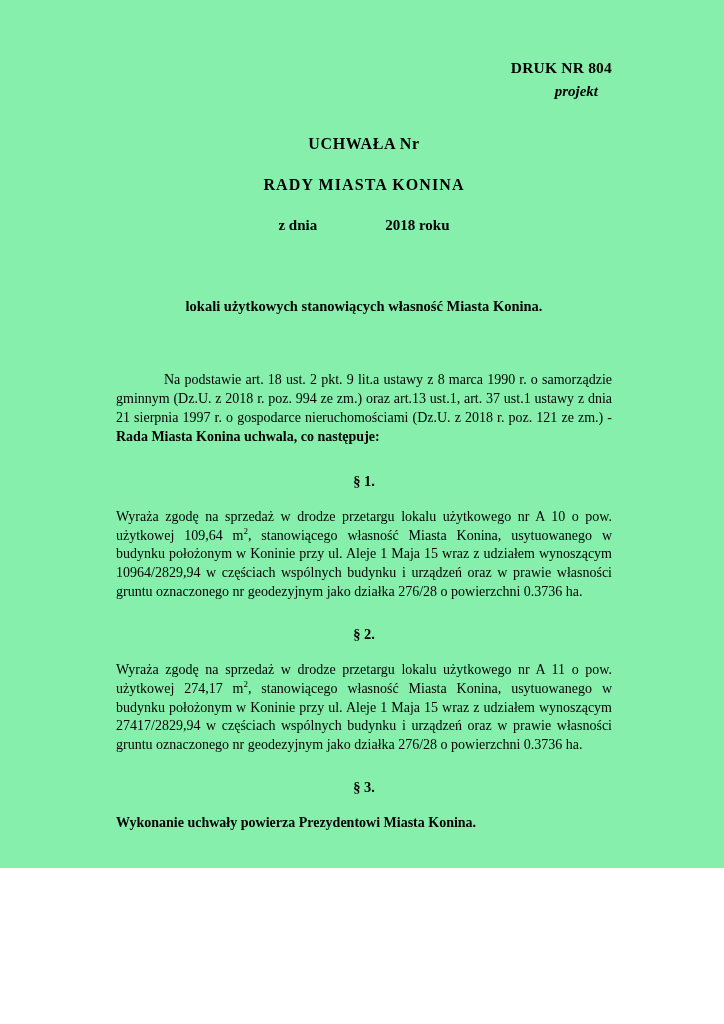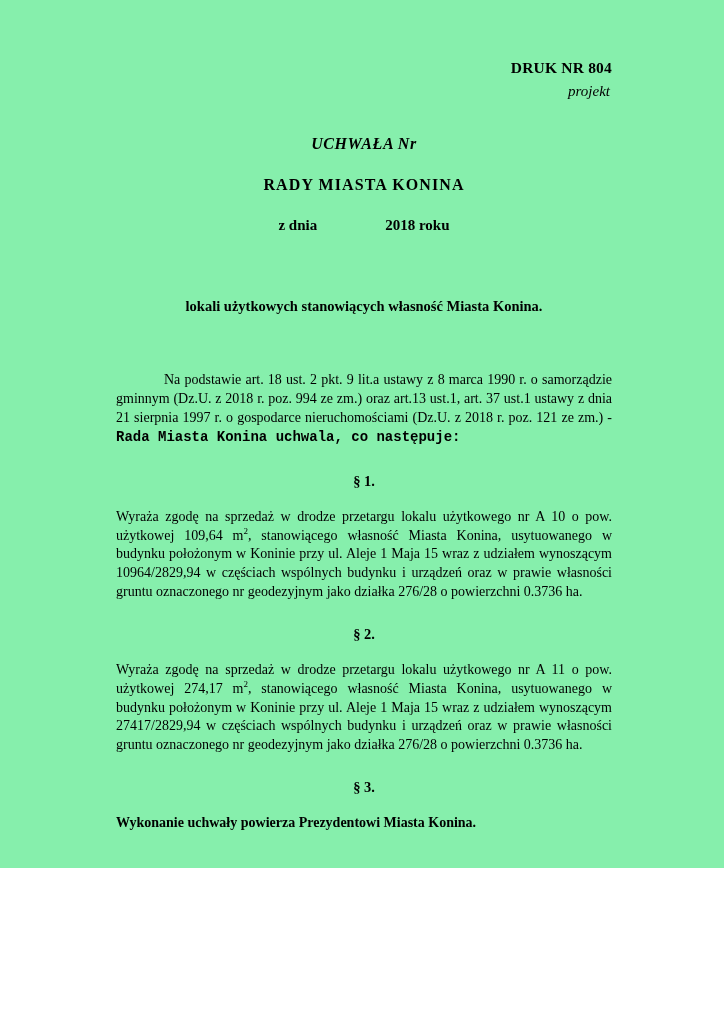--- a/index.html
+++ b/index.html
@@ -31,36 +31,35 @@
     text-align: right;
     line-height: 1.35;
   }
   .doc-number {
     font-weight: bold;
     font-size: 15.5px;
     letter-spacing: 0.2px;
   }
   .doc-draft {
     font-style: italic;
-    font-weight: normal;
+    font-weight: bold;
     font-size: 15px;
     margin-top: 2px;
-    margin-right: 2px;
+    margin-right: 14px;
   }
 
   
   .title-block {
     margin-top: 34px;
     text-align: center;
   }
   .title-line1 {
     font-weight: bold;
     font-size: 16px;
     letter-spacing: 0.6px;
-    font-style: italic;
   }
   .title-line2 {
     font-weight: bold;
     font-size: 16px;
     letter-spacing: 1.1px;
     margin-top: 23px;
   }
   .title-line3 {
     font-weight: bold;
     font-size: 15px;
@@ -82,21 +81,20 @@
   
   .basis {
     margin-top: 54px;
     font-size: 14px;
     line-height: 1.35;
     text-align: justify;
     text-indent: 48px;
   }
   .basis .tail {
     font-weight: bold;
-    font-family: Liberation Mono, monospace;
   }
 
   .section-mark {
     text-align: center;
     font-weight: bold;
     font-size: 14.5px;
     margin-top: 26px;
   }
   .section-mark.tight-top { margin-top: 24px; }
 

